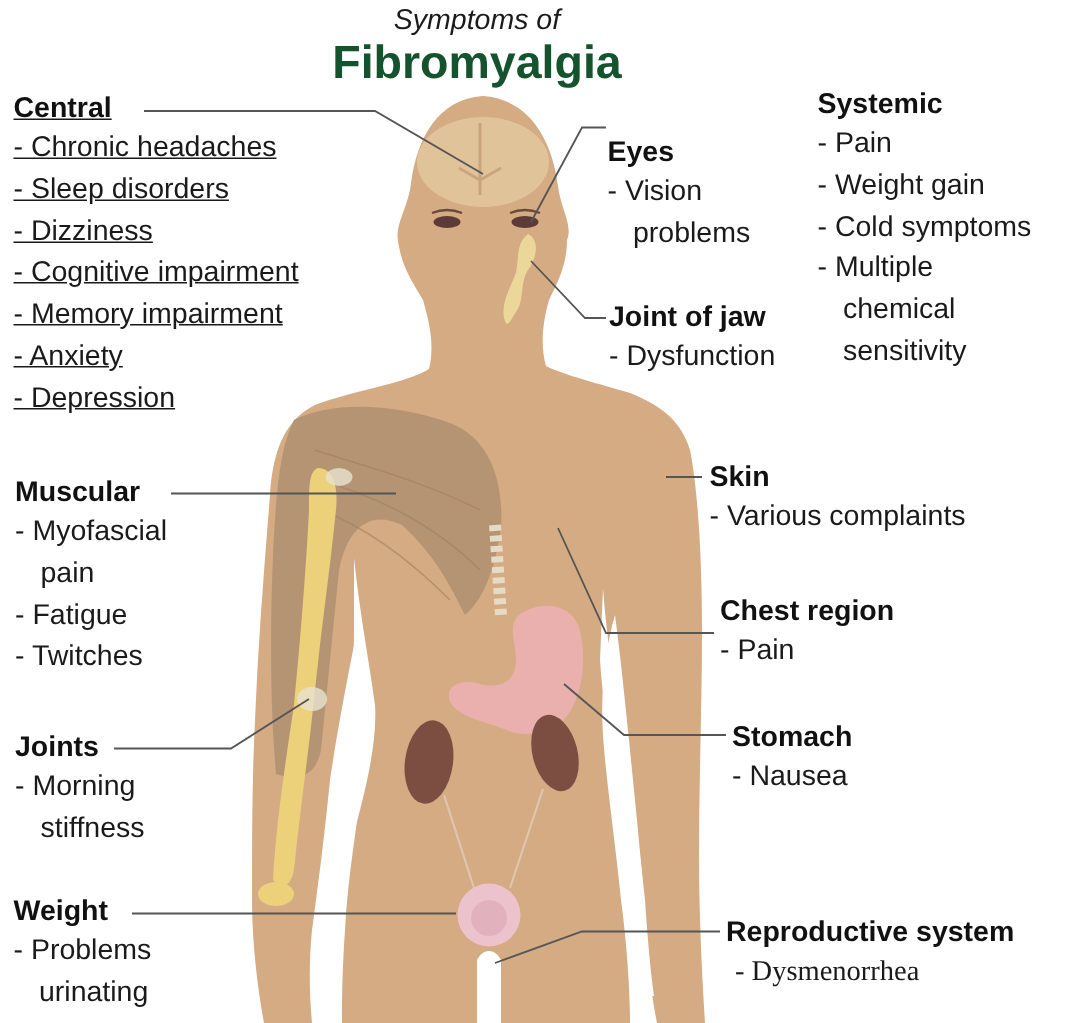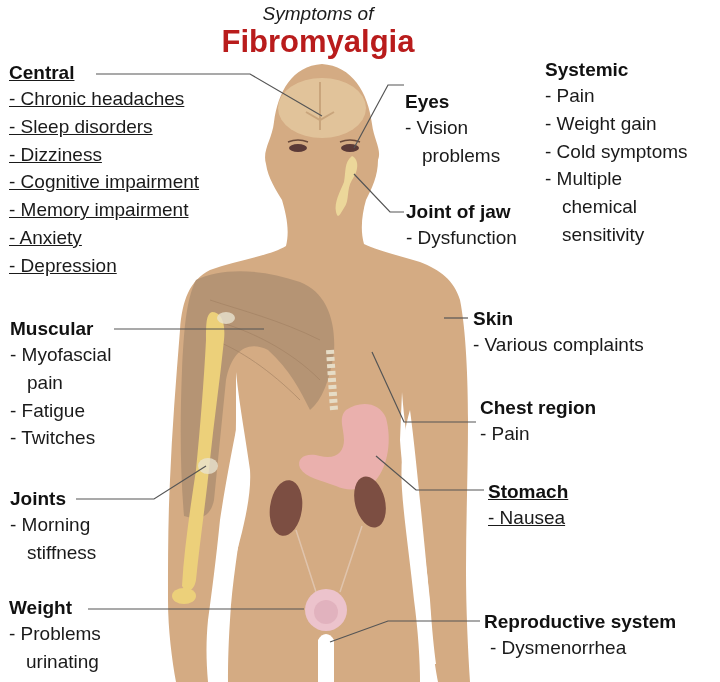--- a/index.html
+++ b/index.html
@@ -2,21 +2,21 @@
 <html><head>
 <meta charset="utf-8">
 <style>
   html, body { margin: 0; padding: 0; background: #ffffff; }
   body { width: 720px; height: 682px; position: relative; overflow: hidden;
          font-family: "Liberation Sans", "DejaVu Sans", sans-serif; color: #1a1a1a; }
   #figure { position: absolute; left: 0; top: 0; width: 720px; height: 682px; }
   .title-sub { position: absolute; left: 0; width: 636px; top: 3px; text-align: center;
                font-size: 19px; line-height: 22px; color: #1a1a1a; font-style: italic; }
   .title-main { position: absolute; left: 0; width: 636px; top: 24px; text-align: center;
-                font-size: 31px; line-height: 36px; font-weight: bold; color: #b91c1c; }
+                font-size: 31px; line-height: 36px; font-weight: bold; color: #14532d; }
   .group { position: absolute; }
   .group .head { font-weight: bold; font-size: 19px; line-height: 24px; color: #111; white-space: nowrap; }
   .group .item { font-size: 19px; line-height: 27.8px; color: #1a1a1a; white-space: nowrap; }
   .group .item.cont { padding-left: 17px; }
 </style>
 </head>
 <body>
 
 <svg id="figure" viewBox="0 0 720 682" xmlns="http://www.w3.org/2000/svg">
 
@@ -157,27 +157,27 @@
   <div class="head">Chest region</div>
   <div class="item">- Pain</div>
 </div>
 
 <div class="group" style="left:10px; top:487px;">
   <div class="head">Joints</div>
   <div class="item">- Morning</div>
   <div class="item cont">stiffness</div>
 </div>
 
-<div class="group" style="left:488px; top:480px;text-decoration:underline;">
+<div class="group" style="left:488px; top:480px;">
   <div class="head">Stomach</div>
   <div class="item">- Nausea</div>
 </div>
 
 <div class="group" style="left:9px; top:596px;">
   <div class="head">Weight</div>
   <div class="item">- Problems</div>
   <div class="item cont">urinating</div>
 </div>
 
 <div class="group" style="left:484px; top:610px;">
   <div class="head">Reproductive system</div>
-  <div class="item" style="padding-left:6px;">- Dysmenorrhea</div>
+  <div class="item" style="padding-left:6px;font-family:Liberation Serif, serif;">- Dysmenorrhea</div>
 </div>
 
 </body></html>

